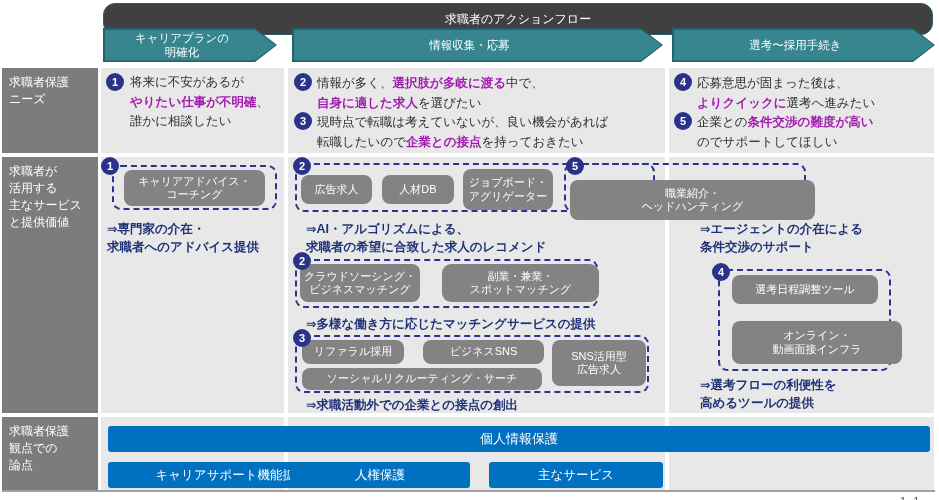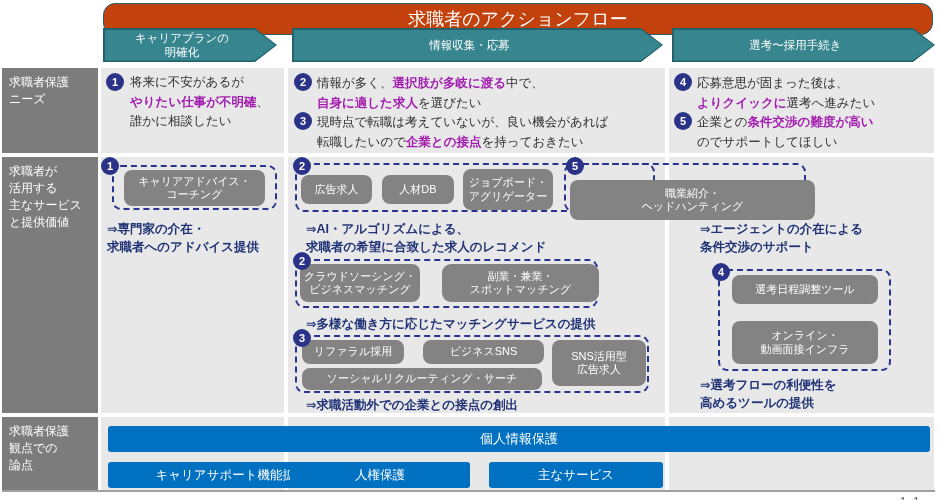--- a/index.html
+++ b/index.html
@@ -1,20 +1,20 @@
 <!DOCTYPE html>
 <html><head>
 <meta charset="utf-8">
 <style>
   html,body{margin:0;padding:0;background:#fff;}
   .slide{position:relative;width:939px;height:500px;background:#fff;overflow:hidden;
          font-family:"Liberation Sans","DejaVu Sans",sans-serif;}
-  .pill{position:absolute;left:103px;top:3px;width:830px;height:32px;background:#c2410c;
+  .pill{position:absolute;left:103px;top:3px;width:830px;height:32px;background:#404040;
         border:1.5px solid #24616B;border-radius:12px;box-sizing:border-box;
-        display:flex;align-items:center;justify-content:center;color:#fff;font-size:18px;}
+        display:flex;align-items:center;justify-content:center;color:#fff;font-size:12px;}
   .arrow{position:absolute;top:28px;height:34px;}
   .shp{position:absolute;inset:0;background:#24616B;
        clip-path:polygon(0 0,calc(100% - 22px) 0,100% 50%,calc(100% - 22px) 100%,0 100%);}
   .shp2{position:absolute;inset:1.5px;background:#37858E;
        clip-path:polygon(0 0,calc(100% - 21px) 0,100% 50%,calc(100% - 21px) 100%,0 100%);}
   .alabel{position:absolute;inset:0;display:flex;align-items:center;justify-content:center;
         text-align:center;color:#fff;font-size:11.5px;line-height:14px;white-space:pre-line;
         padding-right:16px;}
   .rowlabel{position:absolute;left:2px;width:96px;background:#7C7C7C;color:#fff;font-size:12px;
         line-height:17px;padding:6px 0 0 7px;white-space:pre-line;box-sizing:border-box;}
@@ -137,21 +137,21 @@
   <div class="gbox" style="left:302px;top:340px;width:102px;height:24px;">リファラル採用</div>
   <div class="gbox" style="left:423px;top:340px;width:121px;height:24px;">ビジネスSNS</div>
   <div class="gbox" style="left:552px;top:340px;width:94px;height:46px;">SNS活用型
 広告求人</div>
   <div class="gbox" style="left:302px;top:368px;width:240px;height:22px;">ソーシャルリクルーティング・サーチ</div>
   <div class="val" style="left:306px;top:397px;width:345px;">⇒求職活動外での企業との接点の創出</div>
 
   <div class="num" style="left:712px;top:263px;">4</div>
   <div class="dash" style="left:718px;top:269px;width:173px;height:102px;"></div>
   <div class="gbox" style="left:732px;top:275px;width:146px;height:29px;">選考日程調整ツール</div>
-  <div class="gbox" style="left:732px;top:321px;width:146px;height:43px;">オンライン・
+  <div class="gbox" style="left:732px;top:321px;width:170px;height:43px;">オンライン・
 動画面接インフラ</div>
   <div class="val" style="left:700px;top:377px;width:225px;">⇒選考フローの利便性を
 高めるツールの提供</div>
 
   <div class="bluebar" style="left:108px;top:426px;width:822px;height:26px;">個人情報保護</div>
   <div class="bluebar" style="left:108px;top:462px;width:175px;height:26px;font-size:12.5px;padding-left:36px;">キャリアサポート機能拡充</div>
   <div class="bluebar" style="left:290px;top:462px;width:180px;height:26px;font-size:12.5px;">人権保護</div>
   <div class="bluebar" style="left:489px;top:462px;width:174px;height:26px;font-size:12.5px;">主なサービス</div>
 
   <div class="bline" style="left:2px;top:490px;width:933px;height:2px;"></div>

